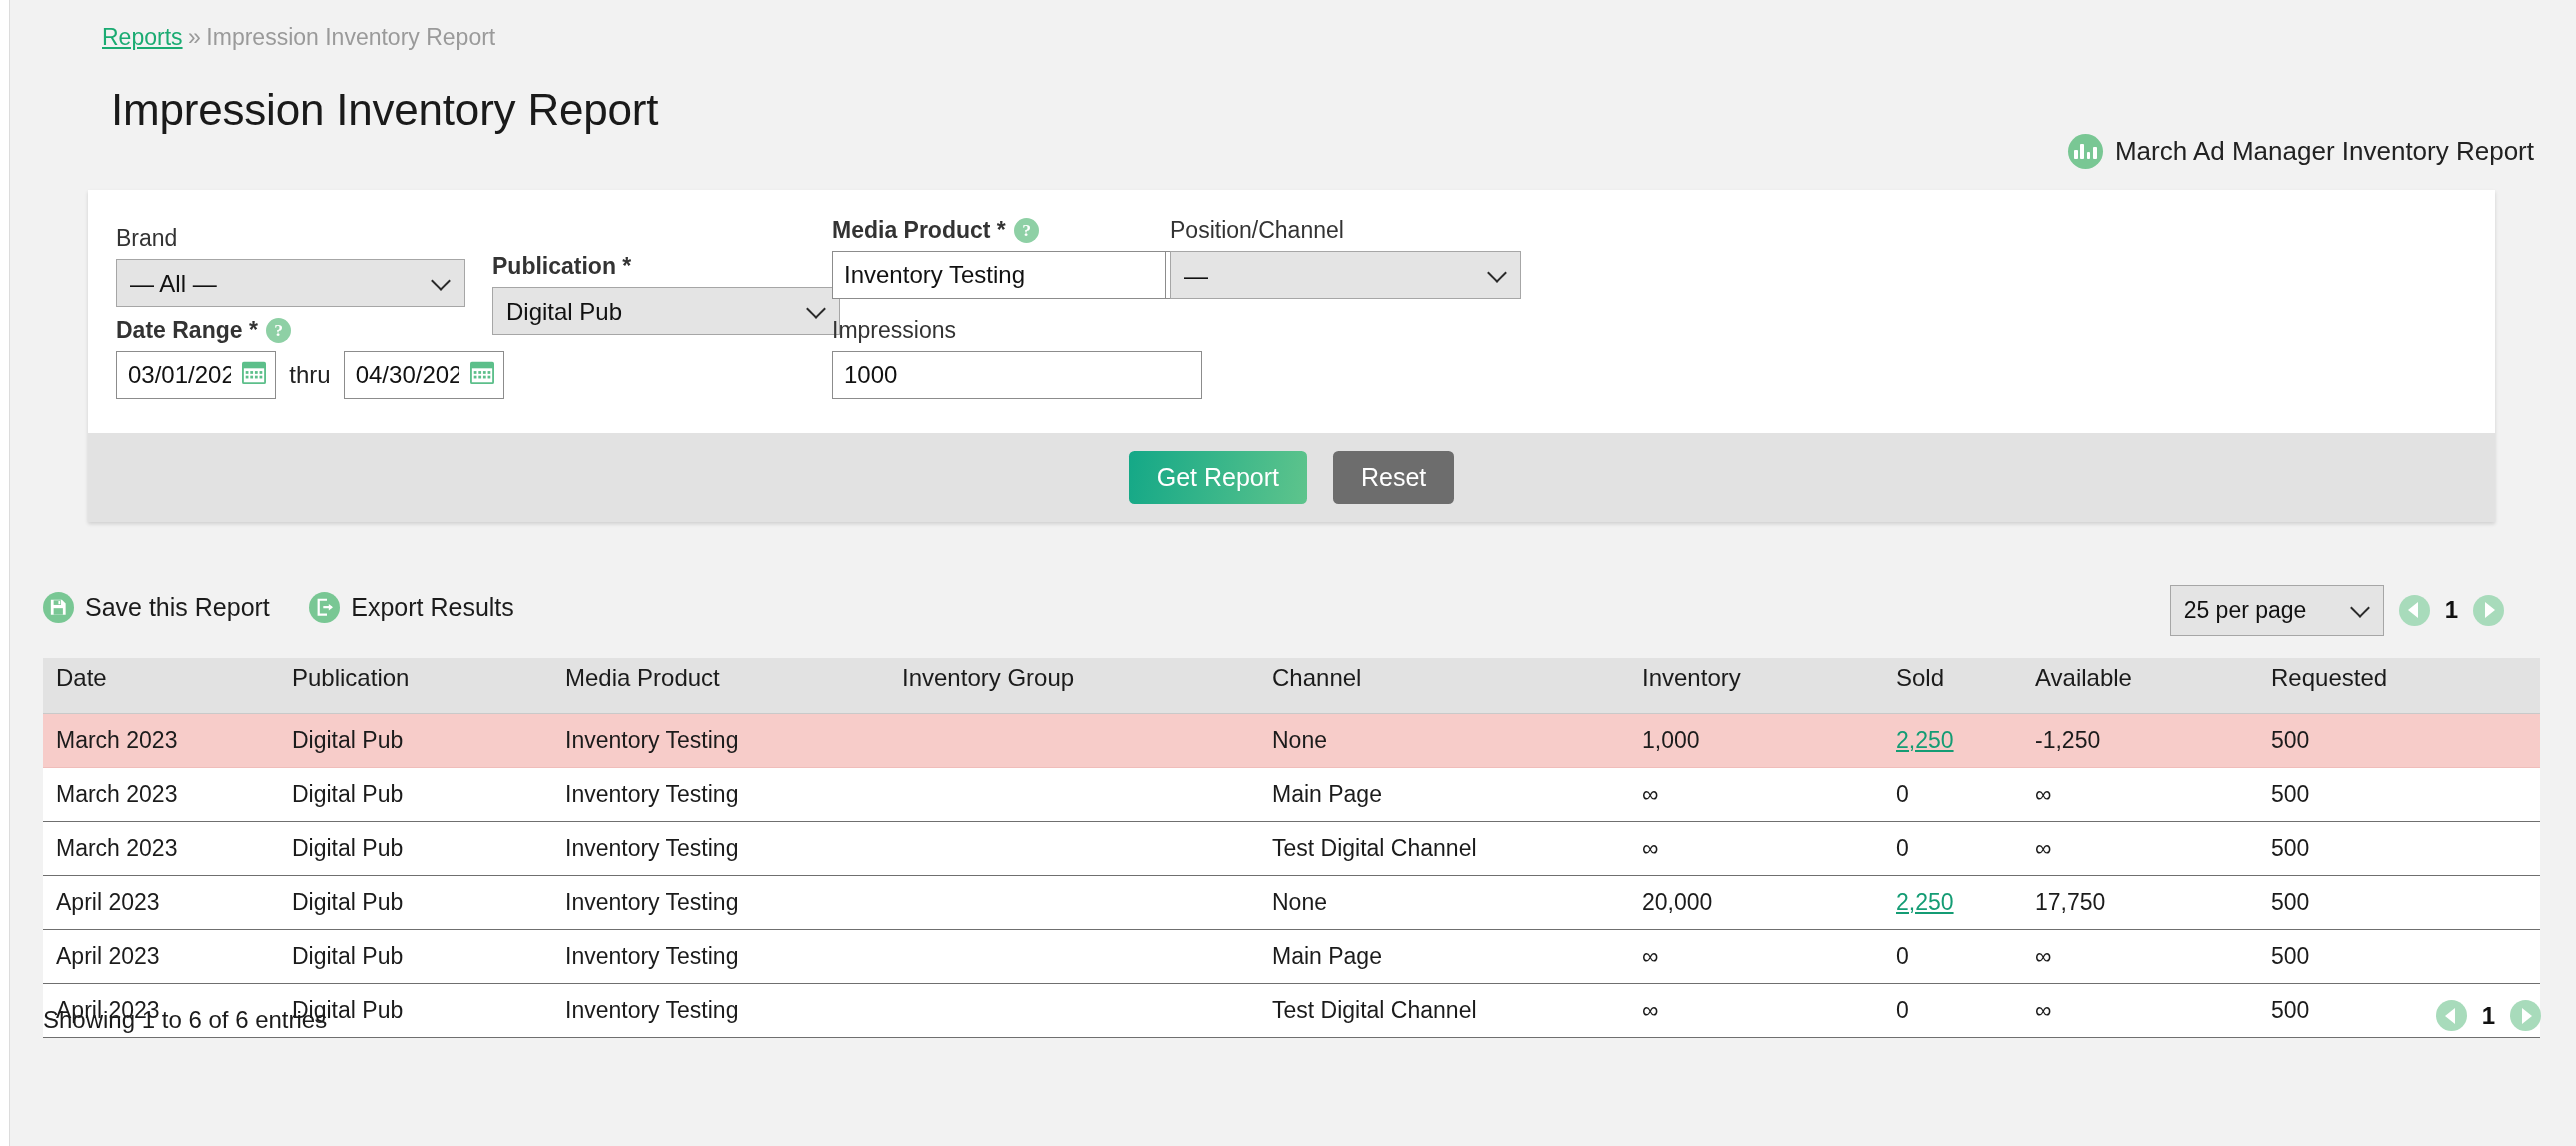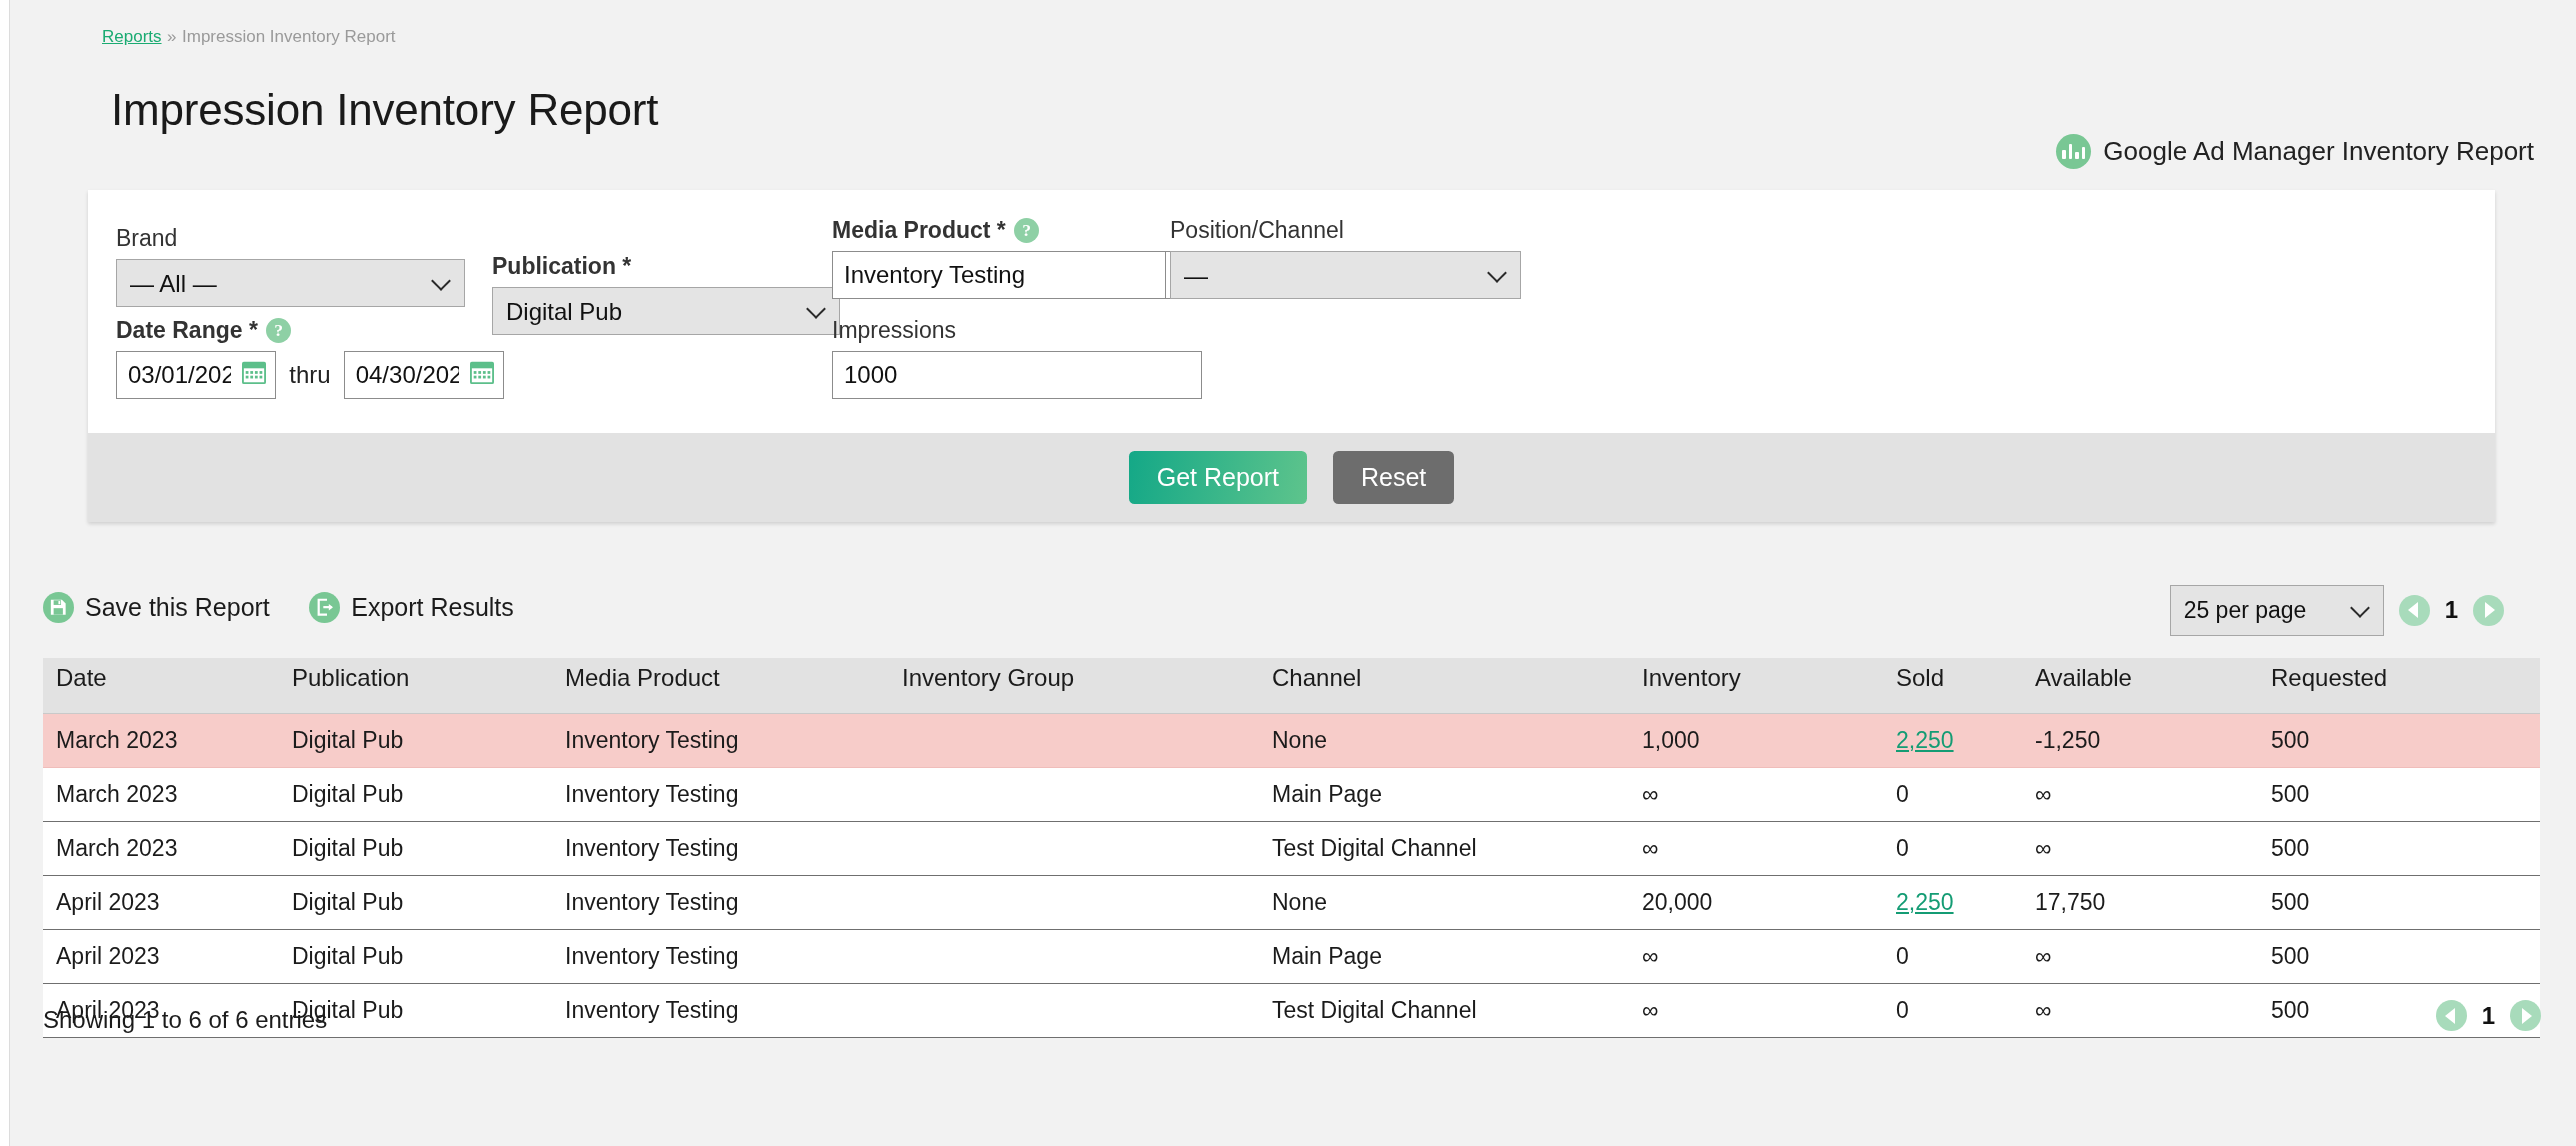--- a/index.html
+++ b/index.html
@@ -16,21 +16,21 @@
     position: relative;
   }
   
   .page-edge {
     position: absolute; left: 0; top: 0; width: 10.2px; height: 1147px;
     background: #ffffff; border-right: 0.9px solid #dcdcdc;
   }
   .content { position: absolute; left: 0; top: 0; width: 2576px; height: 1147px; }
 
   
-  .breadcrumb { position:absolute; left:102px; top:23px; font-size:17px; line-height:28px; }
+  .breadcrumb { position:absolute; left:102px; top:23px; font-size:23px; line-height:28px; }
   .breadcrumb a { color:#1aab72; text-decoration:underline; }
   .breadcrumb .sep { color:#9a9a9a; margin:0 5.5px; }
   .breadcrumb .crumb-current { color:#9a9a9a; }
   .page-title {
     position:absolute; left:111px; top:54px;
     font-size:44px; font-weight:400; color:#1a1a1a; line-height:54px;
     letter-spacing:-0.2px;
   }
 
   
@@ -219,21 +219,21 @@
 
   <h1 class="page-title">Impression Inventory Report</h1>
 
   <div class="report-badge">
     <span class="badge-icon">
         <i></i>
         <i></i>
         <i></i>
         <i></i>
       </span>
-    <span>Google Ad Manager Inventory Report</span>
+    <span>March Ad Manager Inventory Report</span>
   </div>
 
   <div class="panel">
     <div class="panel-body">
 
       <div class="col-brand">
         <div class="field-label">Brand</div>
         <div class="select-wrap">
           <select class="ui-select">
             <option>— All —</option>

